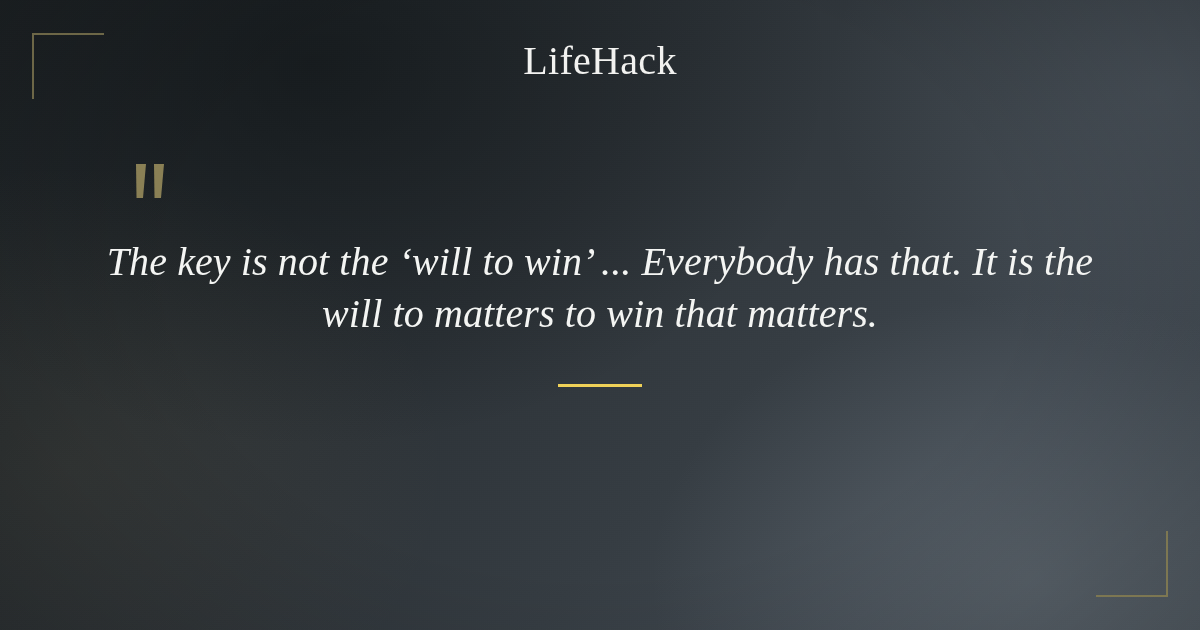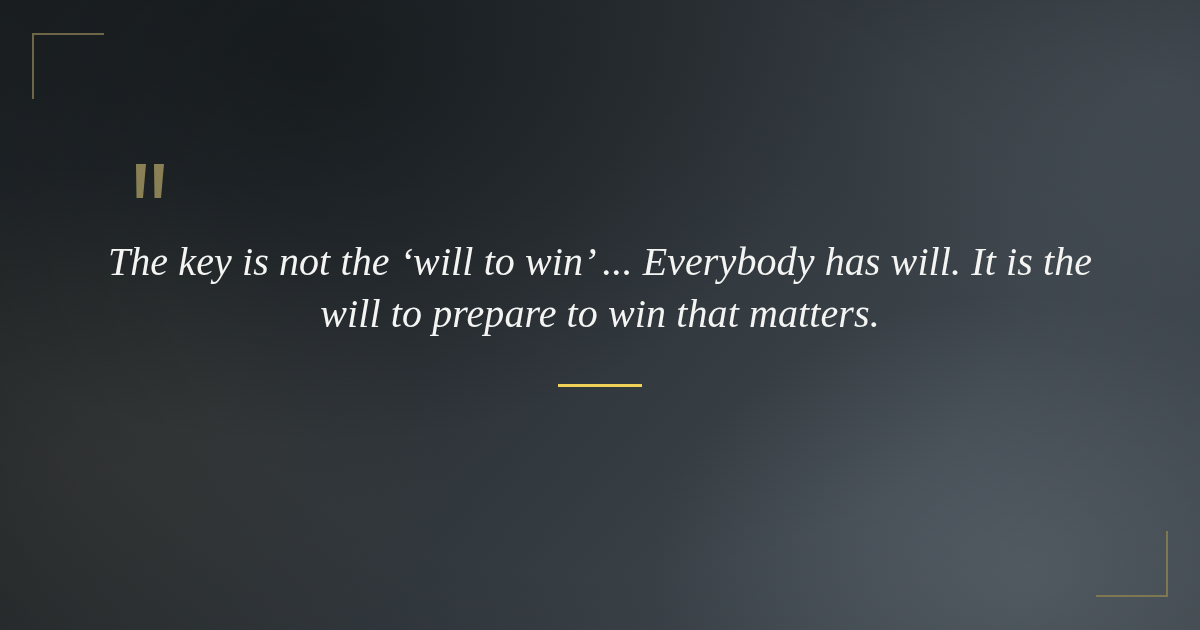--- a/index.html
+++ b/index.html
@@ -134,28 +134,31 @@
 
 <div id="card">
 
   <div id="bg-base"></div>
   <div id="bg-noise"></div>
   <div id="bg-vignette"></div>
 
   <div class="corner" id="corner-tl"></div>
   <div class="corner" id="corner-br"></div>
 
+  <div id="brand">
+    <span id="brand-wordmark">LifeHack</span>
+  </div>
 
   <div id="quote-mark">
     <svg width="46" height="60" viewBox="0 0 46 60" aria-hidden="true">
       <path d="M6 6 L16 6 L13 40 L6.5 40 Z" fill="#8a8055"></path>
       <path d="M24 6 L34 6 L31 40 L24.5 40 Z" fill="#8a8055"></path>
     </svg>
   </div>
 
   <div id="quote-block">
-    <p id="quote-text">The key is not the ‘will to win’ ... Everybody has will. It is the will to prepare to win that matters.</p>
+    <p id="quote-text">The key is not the ‘will to win’ ... Everybody has that. It is the will to matters to win that matters.</p>
   </div>
 
   <div id="divider"></div>
 
 
 </div>
 
 </body></html>

